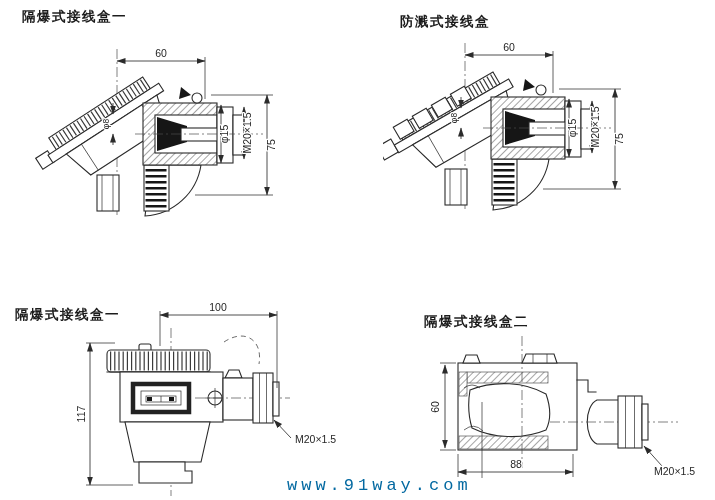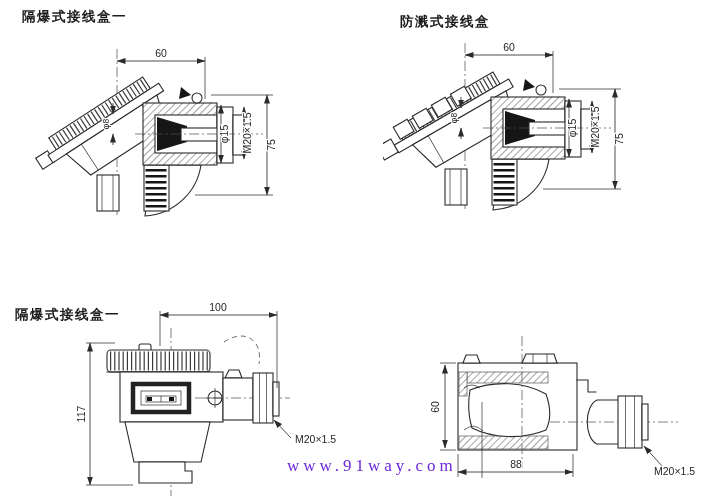--- a/index.html
+++ b/index.html
@@ -1,20 +1,20 @@
 <!DOCTYPE html>
 <html><head>
 <meta charset="utf-8">
 <style>
   html,body{margin:0;padding:0;background:#fff;}
   #sheet{position:relative;width:715px;height:500px;background:#ffffff;overflow:hidden;
          font-family:"DejaVu Sans","Liberation Sans",sans-serif;}
   .panel-title{position:absolute;font-weight:bold;font-size:13.5px;color:#1c1c1c;letter-spacing:1.5px;white-space:nowrap;}
   .draw{position:absolute;}
-  .watermark{position:absolute;left:287px;top:456px;color:#6d28d9;font-family:Liberation Serif, serif;
+  .watermark{position:absolute;left:287px;top:476px;color:#0369a1;font-family:Liberation Mono, monospace;
              font-size:17px;letter-spacing:4px;white-space:nowrap;}
   
   .ln{stroke:#2b2b2b;stroke-width:1.1;fill:none;stroke-linecap:square;}
   .fw{fill:#ffffff;stroke:#2b2b2b;stroke-width:1.1;}
   .fd{fill:#161616;stroke:none;}
   .hatchf{fill:url(#hatch);stroke:#2b2b2b;stroke-width:1.1;}
   .hatchs{fill:url(#hatch);stroke:#555;stroke-width:0.7;}
   .dim{stroke:#3a3a3a;stroke-width:0.9;fill:none;}
   .ext{stroke:#3a3a3a;stroke-width:0.8;fill:none;}
   .cl{stroke:#4a4a4a;stroke-width:0.7;fill:none;stroke-dasharray:10 3 2 3;}
@@ -36,20 +36,21 @@
       <pattern id="hatch" patternUnits="userSpaceOnUse" width="5" height="5" patternTransform="rotate(45)">
         <rect width="5" height="5" fill="#ffffff"></rect>
         <line x1="0" y1="0" x2="0" y2="5" stroke="#4a4a4a" stroke-width="1"></line>
       </pattern>
     </defs>
   </svg>
 
   <div class="panel-title" style="left:22px;top:8px">隔爆式接线盒一</div>
   <div class="panel-title" style="left:400px;top:13px">防溅式接线盒</div>
   <div class="panel-title" style="left:15px;top:306px">隔爆式接线盒一</div>
+  <div class="panel-title" style="left:424px;top:313px">隔爆式接线盒二</div>
 
   <svg class="draw" style="left:35px;top:45px" width="265" height="180" viewBox="0 0 265 180">
     <line class="cl" x1="82" y1="4" x2="82" y2="170"></line>
 
     <g transform="rotate(-33 95 95)">
       <rect class="fw" x="6" y="59" width="14" height="13"></rect>
       <rect class="fw" x="28" y="49" width="112" height="14"></rect>
       <line x1="31" y1="56" x2="138" y2="56" stroke="#3a3a3a" stroke-width="12" stroke-dasharray="1.2 3"></line>
       <rect class="fw" x="18" y="63" width="132" height="9"></rect>
       <polygon class="fw" points="34,72 142,72 133,103 43,103"></polygon>

